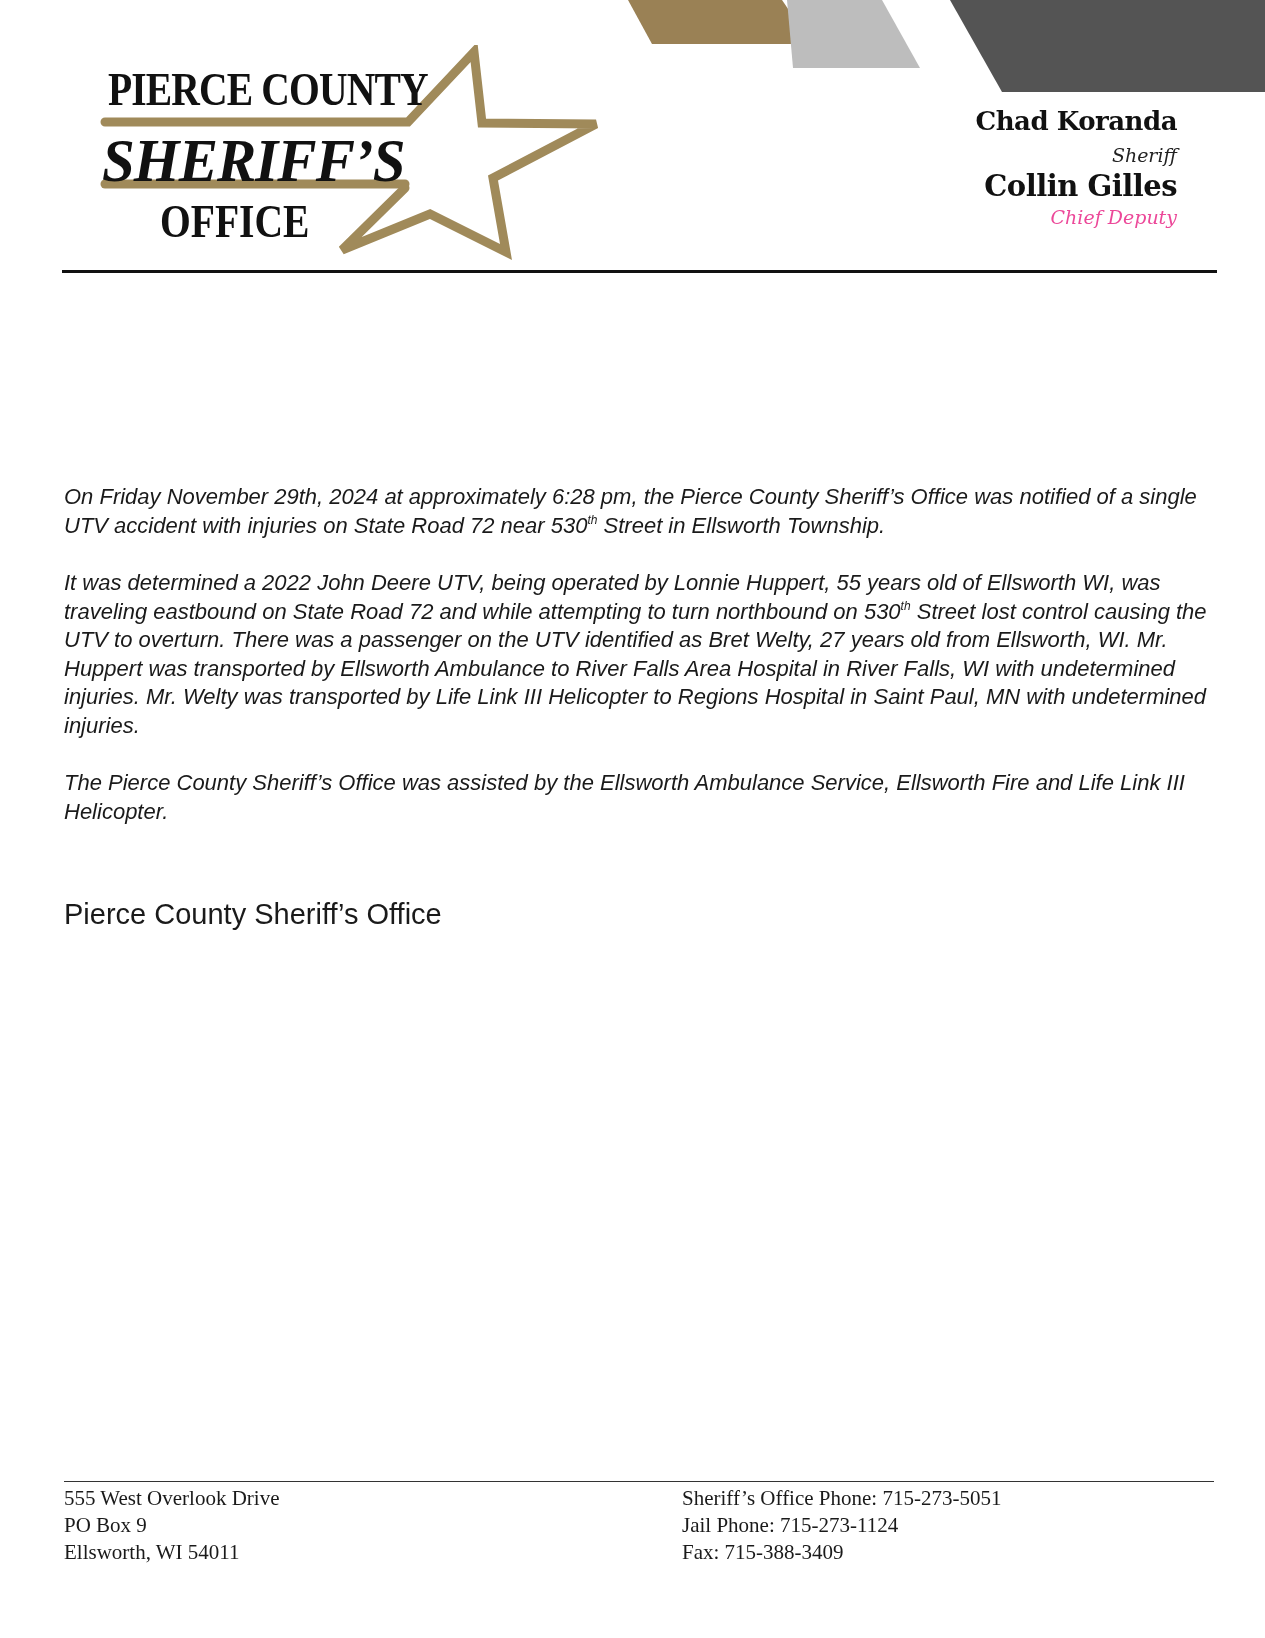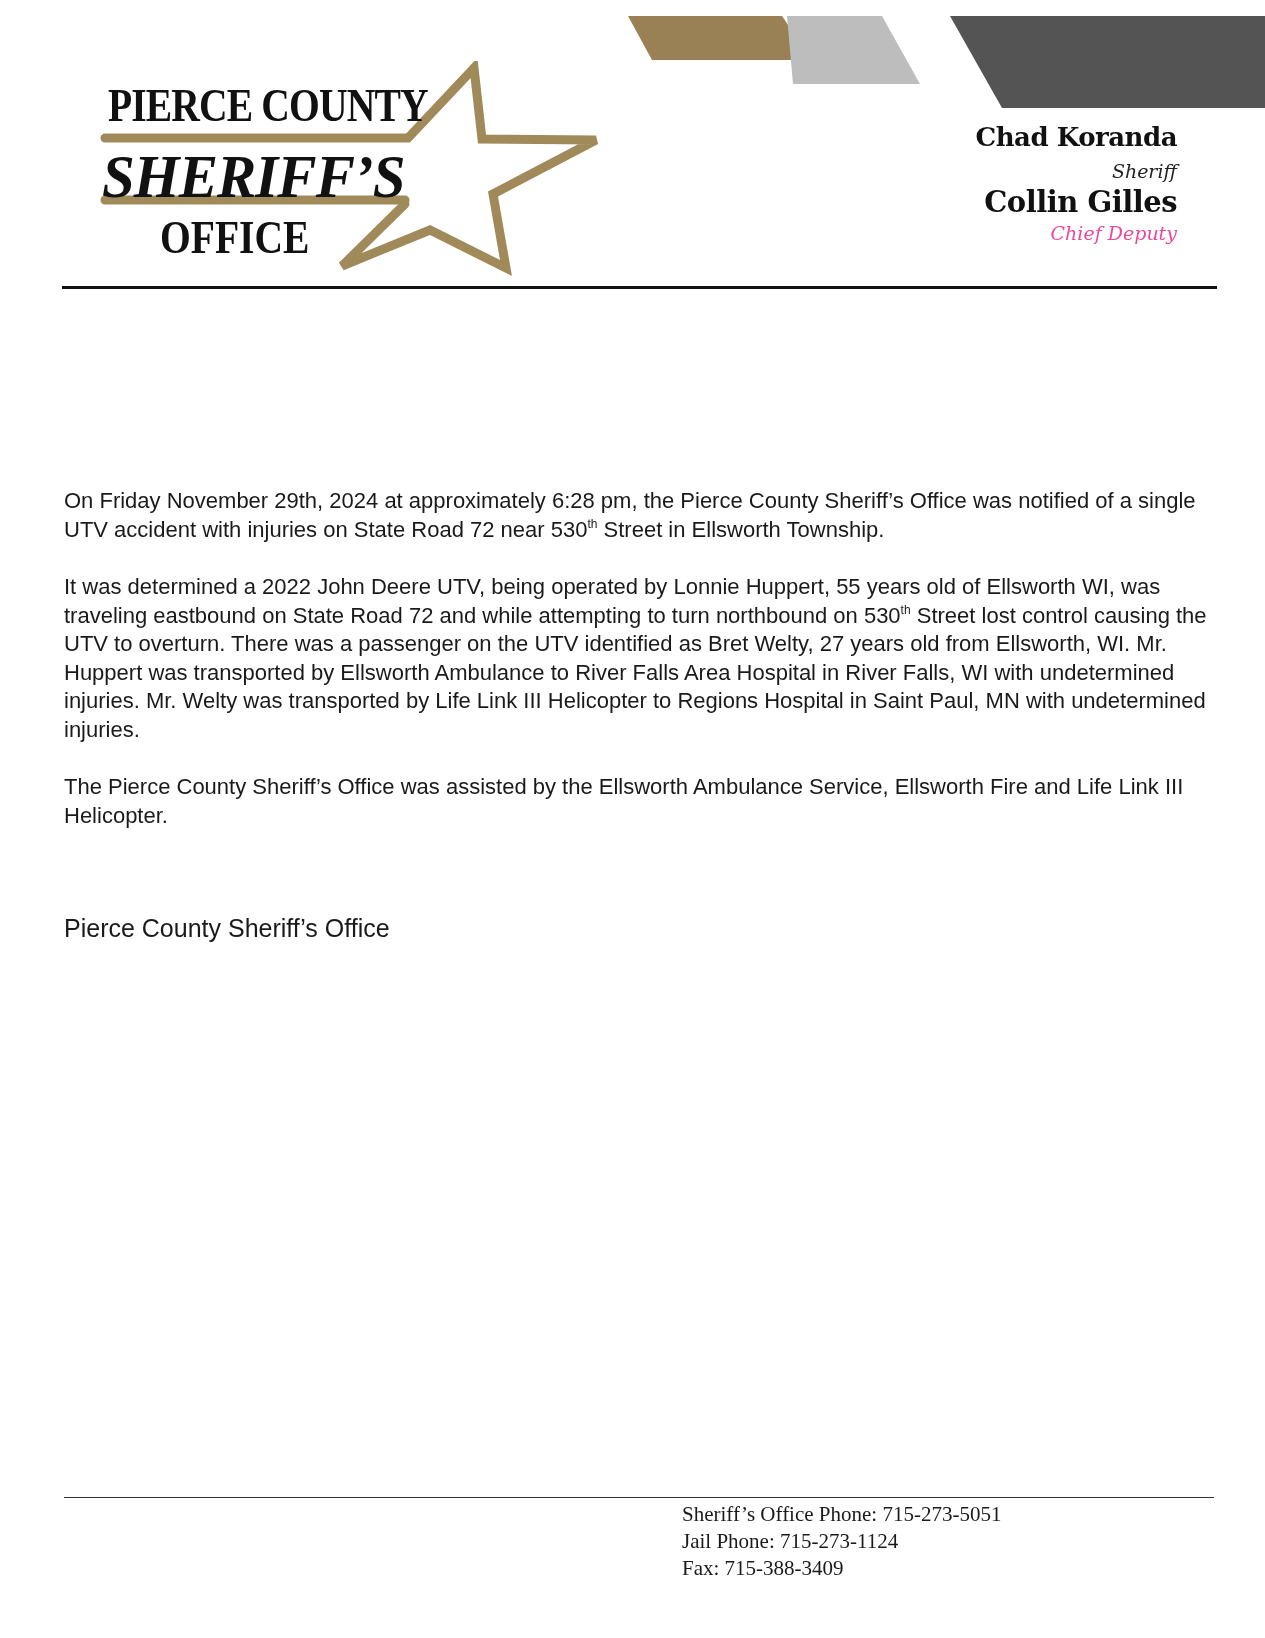--- a/index.html
+++ b/index.html
@@ -1,17 +1,17 @@
 <!DOCTYPE html>
 <html><head>
   <meta charset="utf-8">
   <style>
     html, body { margin: 0; padding: 0; background: #ffffff; }
     body { width: 1265px; height: 1638px; position: relative; overflow: hidden; font-family: "Liberation Sans", sans-serif; color: #111; }
-    .page { position: absolute; left: 0; top: 16px; width: 1265px; height: 1506px; }
+    .page { position: absolute; left: 0; top: 0; width: 1265px; height: 1506px; }
 
     
     .banner { position: absolute; left: 0; top: 0; width: 1265px; height: 100px; }
 
     
     .logo { position: absolute; left: 100px; top: 45px; width: 510px; height: 215px; }
     .logo-line1 { position: absolute; left: 8px; top: 18px; font-family: "Liberation Serif", serif; font-weight: bold; font-size: 46px; letter-spacing: -1px; color: #111; transform: scaleX(0.86); transform-origin: left top; white-space: nowrap; }
     .logo-line2 { position: absolute; left: 2px; top: 80px; font-family: "Liberation Serif", serif; font-weight: bold; font-style: italic; font-size: 62px; color: #111; transform: scaleX(0.95); transform-origin: left top; white-space: nowrap; letter-spacing: -1px; }
     .logo-line3 { position: absolute; left: 60px; top: 150px; font-family: "Liberation Serif", serif; font-weight: bold; font-size: 46px; color: #111; transform: scaleX(0.86); transform-origin: left top; white-space: nowrap; }
     .logo-star { position: absolute; left: 0; top: 0; width: 510px; height: 215px; }
@@ -22,23 +22,23 @@
     .off-title1 { font-style: italic; font-size: 19px; line-height: 26px; color: #222; }
     .off-name2 { font-weight: bold; font-size: 29px; line-height: 36px; color: #111; letter-spacing: -0.5px; }
     .off-title2 { font-style: italic; font-size: 19px; line-height: 26px; color: #ec4899; }
 
     .header-rule { position: absolute; left: 62px; top: 270px; width: 1155px; height: 3px; background: #111; }
 
     .doc-title { position: absolute; left: 0; top: 330px; width: 1265px; text-align: center; font-weight: bold; font-size: 43px; color: #111; }
     .doc-title span { text-decoration: underline; text-decoration-thickness: 4px; text-underline-offset: 6px; }
 
     .body-text { position: absolute; left: 64px; top: 471px; width: 1150px; font-size: 22px; line-height: 28.5px; color: #1a1a1a; }
-    .body-text p { margin: 0 0 29px 0; }
+    .body-text p { margin: 12px 0 29px 0; font-style: italic; }
     sup { font-size: 12px; line-height: 0; vertical-align: 9px; }
-    .signoff { position: absolute; left: 64px; top: 898px; font-size: 25px; color: #1a1a1a; }
+    .signoff { position: absolute; left: 64px; top: 898px; font-size: 29px; color: #1a1a1a; }
 
     .footer-rule { position: absolute; left: 64px; top: 1481px; width: 1150px; height: 1px; background: #333; }
     .footer { position: absolute; top: 1485px; font-family: "Liberation Serif", serif; font-size: 21px; line-height: 27px; color: #1a1a1a; }
     .footer-left { left: 64px; }
     .footer-right { left: 682px; }
   </style>
 </head>
 <body>
 
 <div class="page">
@@ -74,19 +74,24 @@
   <div class="body-text">
     <p><span>On Friday November 29th, 2024 at approximately 6:28 pm, the Pierce County Sheriff’s Office was notified of a single UTV accident with injuries on State Road 72 near 530</span><sup>th</sup><span> Street in Ellsworth Township.</span></p>
     <p><span>It was determined a 2022 John Deere UTV, being operated by Lonnie Huppert, 55 years old of Ellsworth WI, was traveling eastbound on State Road 72 and while attempting to turn northbound on 530</span><sup>th</sup><span> Street lost control causing the UTV to overturn. There was a passenger on the UTV identified as Bret Welty, 27 years old from Ellsworth, WI. Mr. Huppert was transported by Ellsworth Ambulance to River Falls Area Hospital in River Falls, WI with undetermined injuries.  Mr. Welty was transported by Life Link III Helicopter to Regions Hospital in Saint Paul, MN with undetermined injuries.</span></p>
     <p>The Pierce County Sheriff’s Office was assisted by the Ellsworth Ambulance Service, Ellsworth Fire and Life Link III Helicopter.</p>
   </div>
 
   <div class="signoff">Pierce County Sheriff’s Office</div>
 
   <div class="footer-rule"></div>
 
+  <div class="footer footer-left">
+    <div>555 West Overlook Drive</div>
+    <div>PO Box 9</div>
+    <div>Ellsworth, WI 54011</div>
+  </div>
 
   <div class="footer footer-right">
     <div>Sheriff’s Office Phone: 715-273-5051</div>
     <div>Jail Phone: 715-273-1124</div>
     <div>Fax: 715-388-3409</div>
   </div>
 </div>
 
 </body></html>

